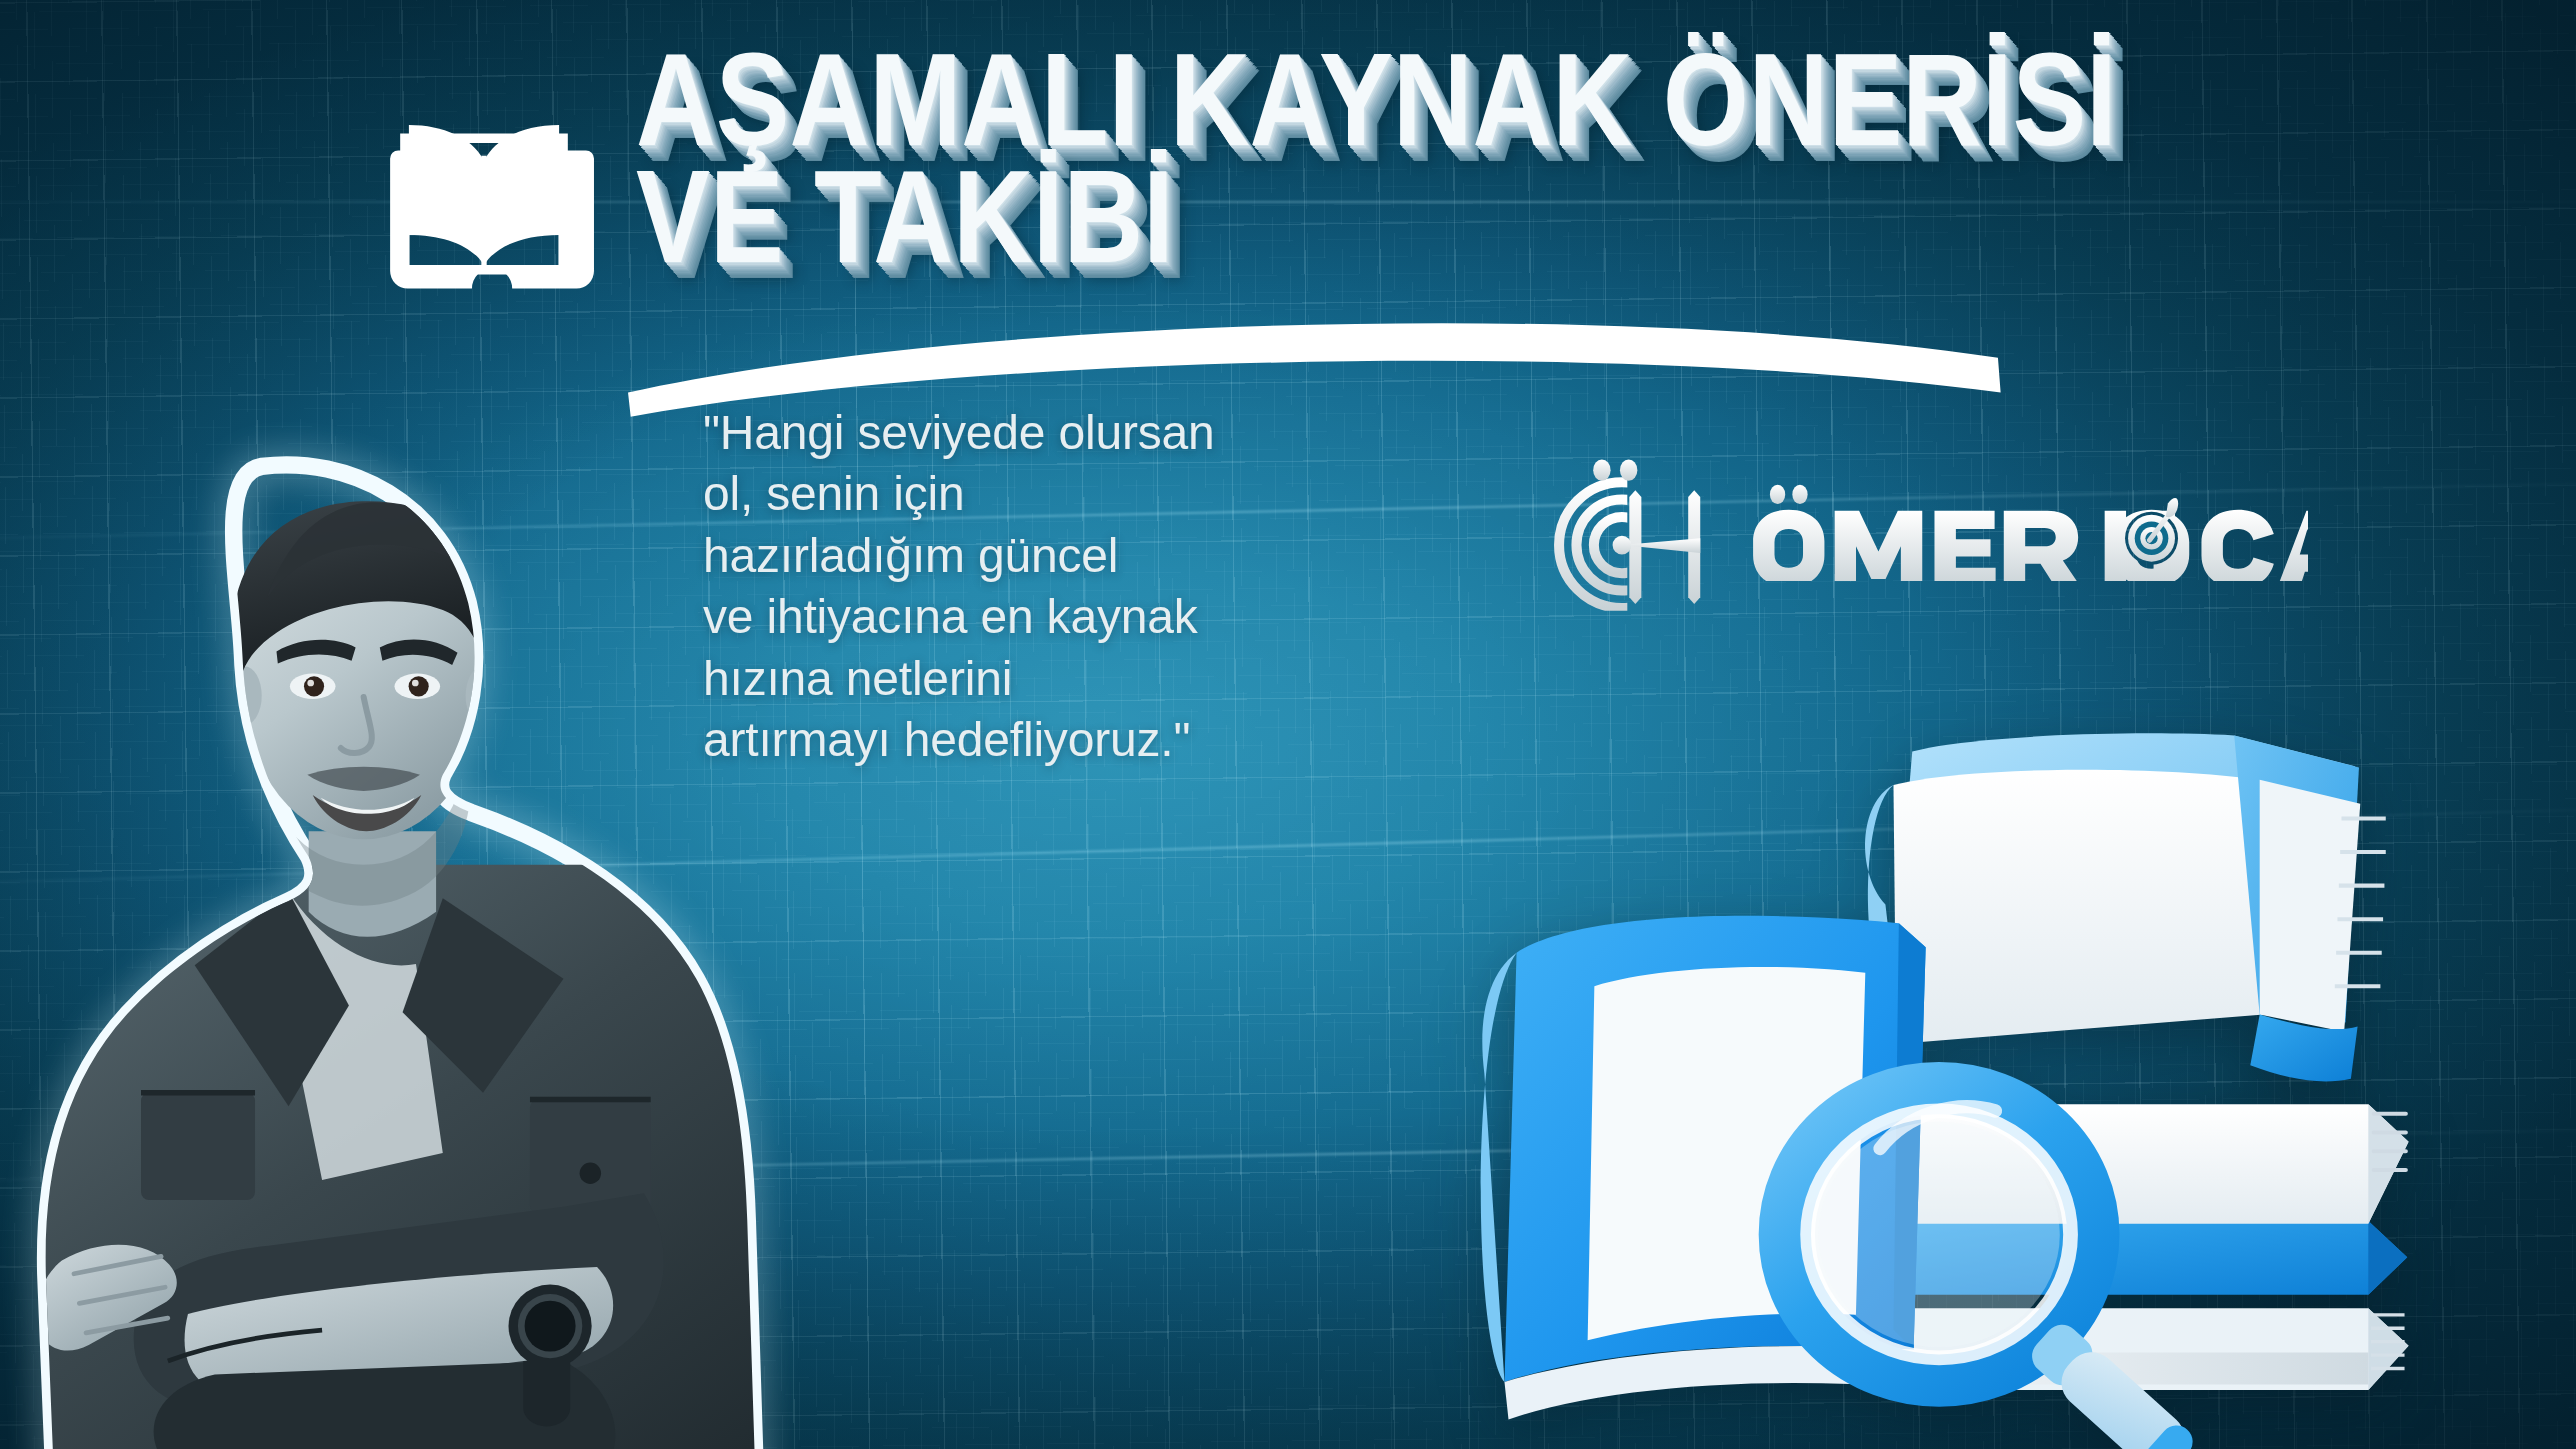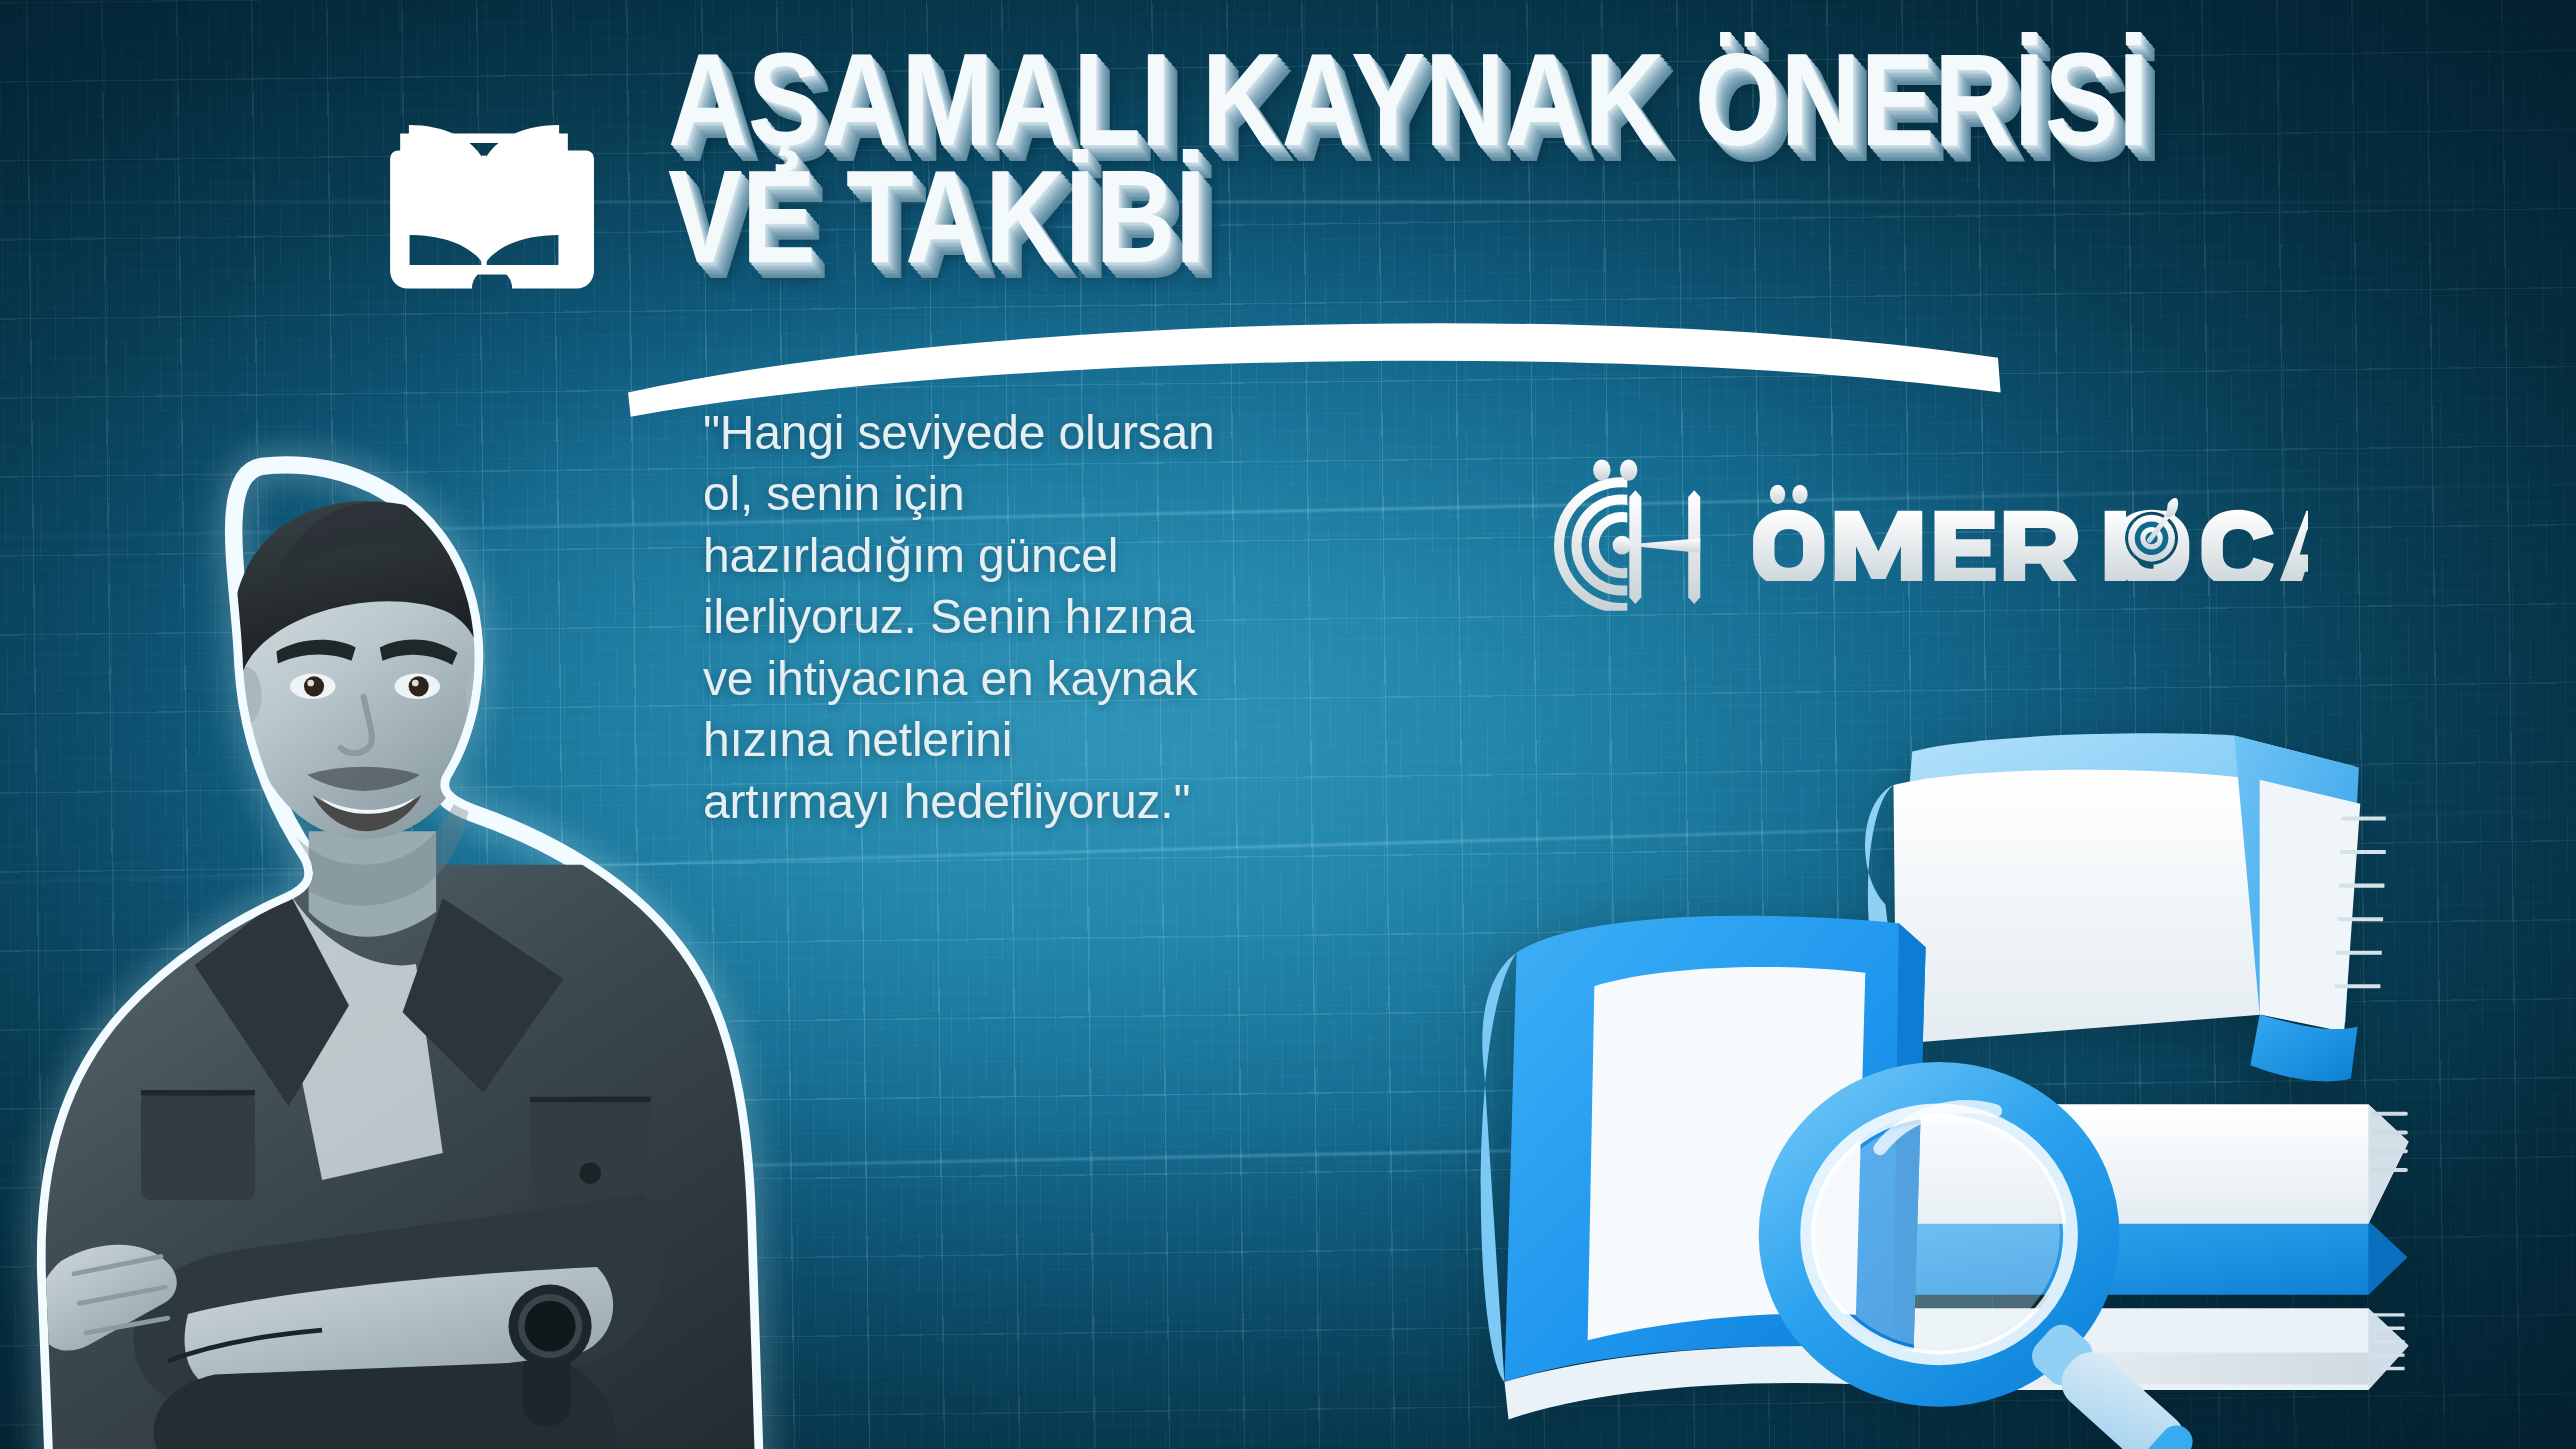--- a/index.html
+++ b/index.html
@@ -47,21 +47,21 @@
     position:absolute;left:-5%;width:110%;height:2px;
     background:linear-gradient(90deg, rgba(160,230,255,0) 0%, rgba(170,235,255,.30) 30%, rgba(185,240,255,.38) 55%, rgba(160,230,255,0) 100%);
     filter:blur(0.9px);
   }
 
   
   .book-icon{position:absolute;left:370px;top:94px;width:228px;height:208px;}
 
   
   .title{
-    position:absolute;left:668px;top:48px;
+    position:absolute;left:636px;top:48px;
     width:1717px;
     line-height:.80;
     letter-spacing:-0.018em;
   }
   .title-line{
     display:block;
     font-size:131px;
     font-weight:700;
     color:#f4f9fb;
     font-family:"Liberation Sans","DejaVu Sans",sans-serif;
@@ -144,21 +144,20 @@
   <div class="arc">
     <svg viewBox="0 0 2060 160" width="1382" height="107" preserveAspectRatio="none" aria-hidden="true">
       <path d="M6 116 C520 2 1480 -22 2048 64 L2052 116 C1480 38 520 60 10 152 Z" fill="#ffffff"></path>
     </svg>
   </div>
 
   <div class="quote">
     <div>"Hangi seviyede olursan</div>
     <div>ol, senin için</div>
     <div>hazırladığım güncel</div>
-    <div>ilerliyoruz. Senin hızına</div>
     <div>ve ihtiyacına en kaynak</div>
     <div>hızına netlerini</div>
     <div>artırmayı hedefliyoruz."</div>
   </div>
 
   <div class="logo">
 
     <svg class="logo-mark" viewBox="0 0 272 250" aria-hidden="true">
       <defs>
         <linearGradient id="sil" x1="0" y1="0" x2="0" y2="1">

